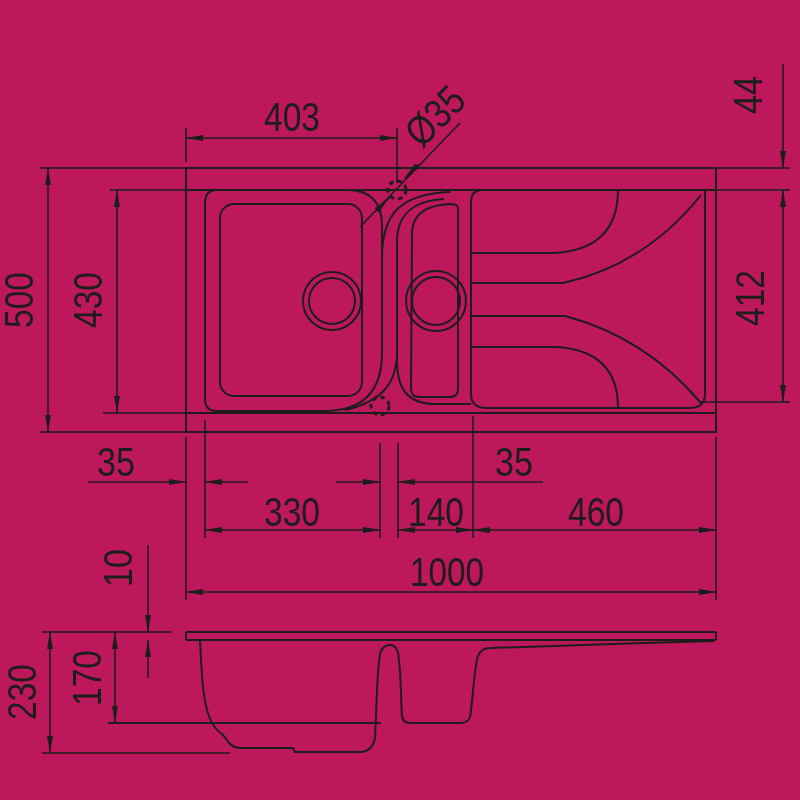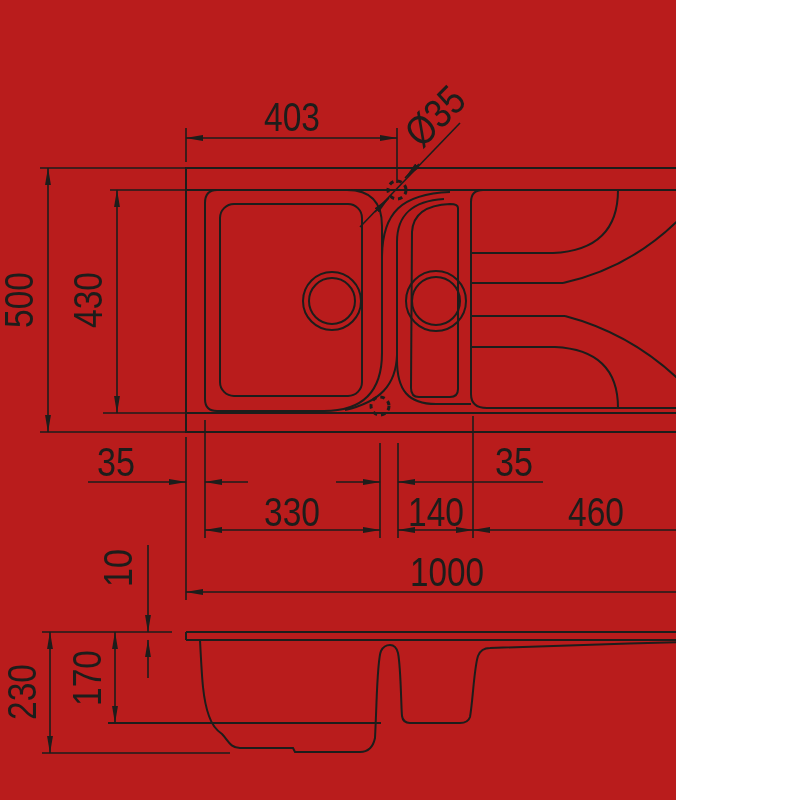--- a/index.html
+++ b/index.html
@@ -1,16 +1,16 @@
 <!DOCTYPE html>
 <html><head>
 <meta charset="utf-8">
 <style>
   html,body{margin:0;padding:0;background:#ffffff;}
-  .page{width:676px;height:800px;position:relative;background:#b91c1c;overflow:hidden;}
+  .page{width:800px;height:800px;position:relative;background:#be185d;overflow:hidden;}
   svg{display:block;}
   text{font-family:"Liberation Sans","DejaVu Sans",sans-serif;fill:#1d1d1b;font-size:41px;}
   .ln{stroke:#1d1d1b;stroke-width:2;fill:none;}
   .thin{stroke:#1d1d1b;stroke-width:1.6;fill:none;}
   .dash{stroke:#1d1d1b;stroke-width:3;fill:none;stroke-dasharray:4.5 4;}
 </style>
 </head>
 <body>
 
 <div class="page">

